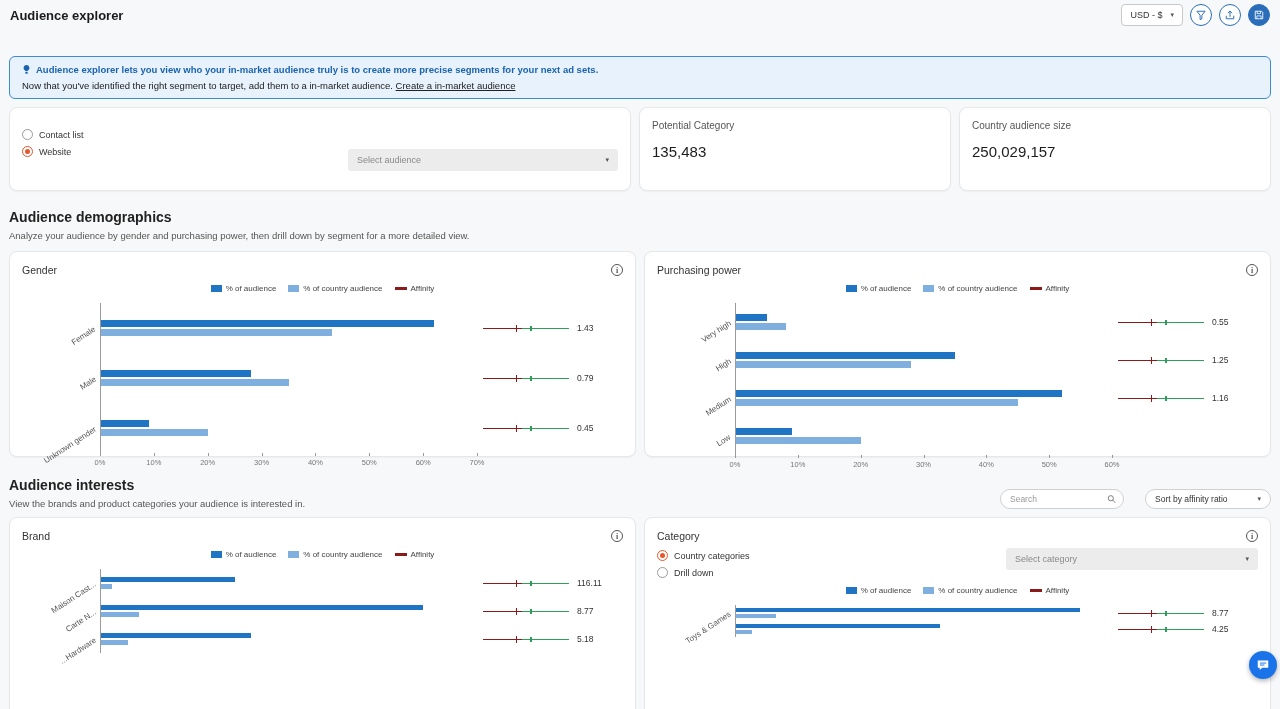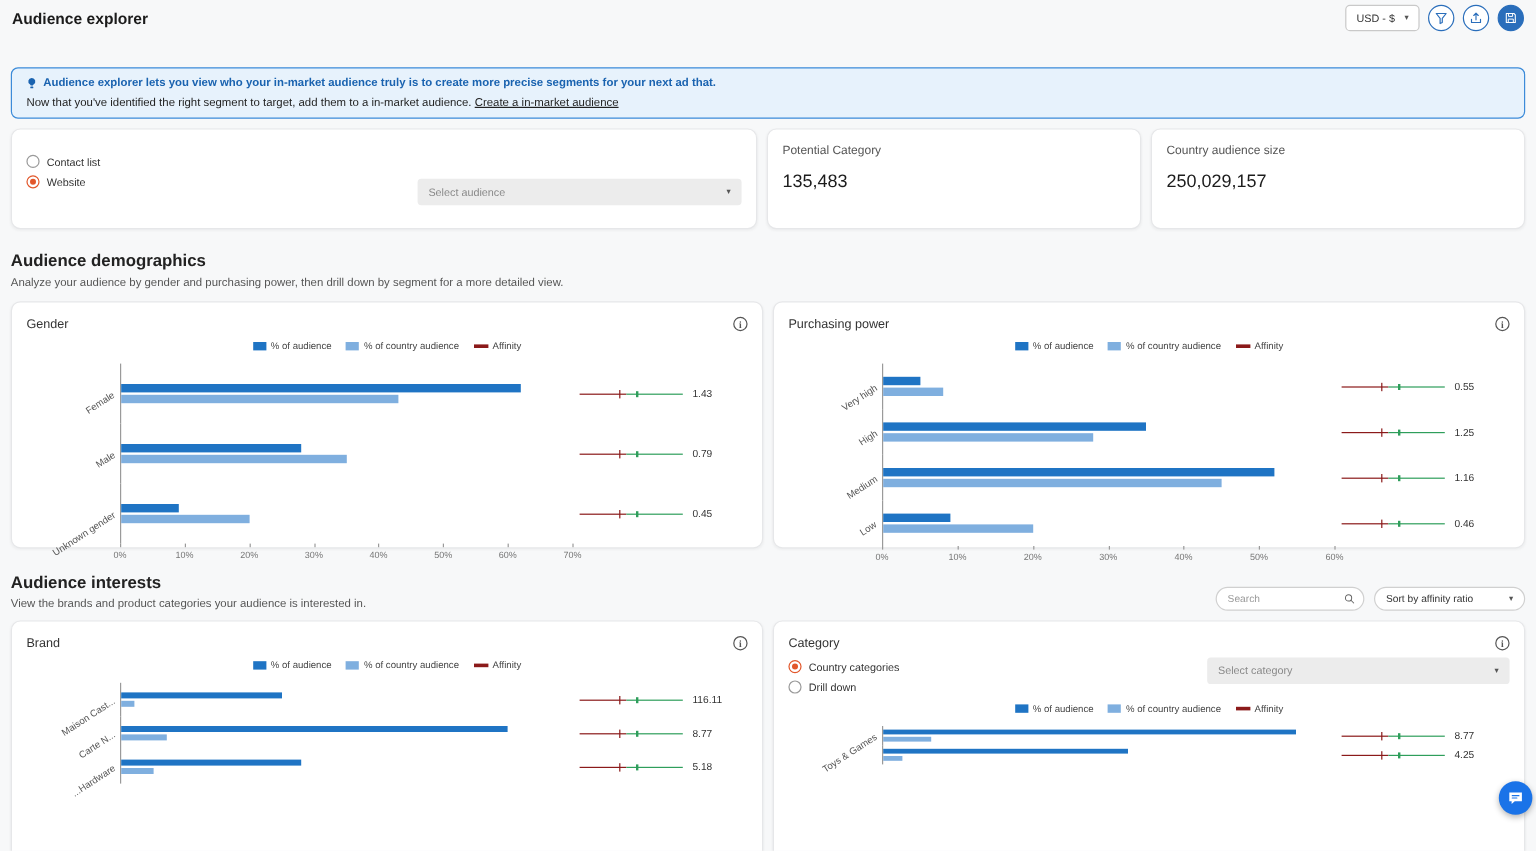--- a/index.html
+++ b/index.html
@@ -42,21 +42,21 @@
   .audience-select { position:absolute; right:12px; top:41px; width:270px; }
   .stat-card { padding:12px; height:84px; }
   .stat-label { font-size:10px; color:#555; }
   .stat-value { margin-top:12px; font-size:15px; color:#1c1c1c; }
 
   
   .section-head { margin-top:18px; }
   .section-head h2 { font-size:14px; font-weight:700; color:#222; }
   .section-head p { margin-top:5px; font-size:9.5px; color:#555; }
   .section-row { margin-top:20px; display:flex; align-items:flex-end; justify-content:space-between; }
-  .interests-controls { display:flex; align-items:center; gap:8px; }
+  .interests-controls { display:flex; align-items:center; gap:21px; }
   .search-box { width:124px; height:20px; border:1px solid #d0d0d0; border-radius:12px; background:#fff; display:flex; align-items:center; padding:0 7px 0 9px; }
   .search-box input { border:none; outline:none; background:transparent; width:100%; font-size:8.5px; font-family:"Liberation Sans",sans-serif; color:#333; }
   .search-box input::placeholder { color:#999; }
   .select.white { background:#fff; border:1px solid #d0d0d0; border-radius:12px; height:20px; padding:0 9px; font-size:8.5px; color:#333; width:126px; }
 
   
   .charts-row { margin-top:10px; display:grid; grid-template-columns:1fr 1fr; gap:8px; }
   .chart-card { padding:12px; }
   .chart-card.demo { height:206px; }
   .chart-card.tall { height:300px; }
@@ -131,21 +131,21 @@
   </header>
 
   <div class="content">
 
     <div class="banner">
       <div class="banner-line1">
         <svg width="9" height="11" viewBox="0 0 10 12">
             <path d="M5 1a3.2 3.2 0 0 1 1.6 6c-.3.2-.6.6-.6 1H4c0-.4-.3-.8-.6-1A3.2 3.2 0 0 1 5 1z" fill="#1a63b0"></path>
             <rect x="3.6" y="8.9" width="2.8" height="1.7" rx="0.6" fill="#1a63b0"></rect>
           </svg>
-        <span>Audience explorer lets you view who your in-market audience truly is to create more precise segments for your next ad that.</span>
+        <span>Audience explorer lets you view who your in-market audience truly is to create more precise segments for your next ad sets.</span>
       </div>
       <div class="banner-line2">
         <span>Now that you've identified the right segment to target, add them to a in-market audience.</span>
         <a>Create a in-market audience</a>
       </div>
     </div>
 
     <div class="cards-row">
       <section class="card data-from-card">
         <div class="radio-col">
@@ -378,29 +378,20 @@
                 </div>
                 <div class="aff-row" style="height: 38px;">
                   <div class="bullet">
                     <span class="seg-red"></span>
                     <span class="seg-green"></span>
                     <span class="tick-red"></span>
                     <span class="tick-green"></span>
                   </div>
                   <span class="aff-val">1.16</span>
                 </div>
-                <div class="aff-row" style="height: 38px;">
-                  <div class="bullet">
-                    <span class="seg-red"></span>
-                    <span class="seg-green"></span>
-                    <span class="tick-red"></span>
-                    <span class="tick-green"></span>
-                  </div>
-                  <span class="aff-val">0.46</span>
-                </div>
               </div>
             </div>
           </div>
       </section>
     </div>
 
     <div class="section-row">
       <div class="section-head" style="margin-top:0">
         <h2>Audience interests</h2>
         <p>View the brands and product categories your audience is interested in.</p>

